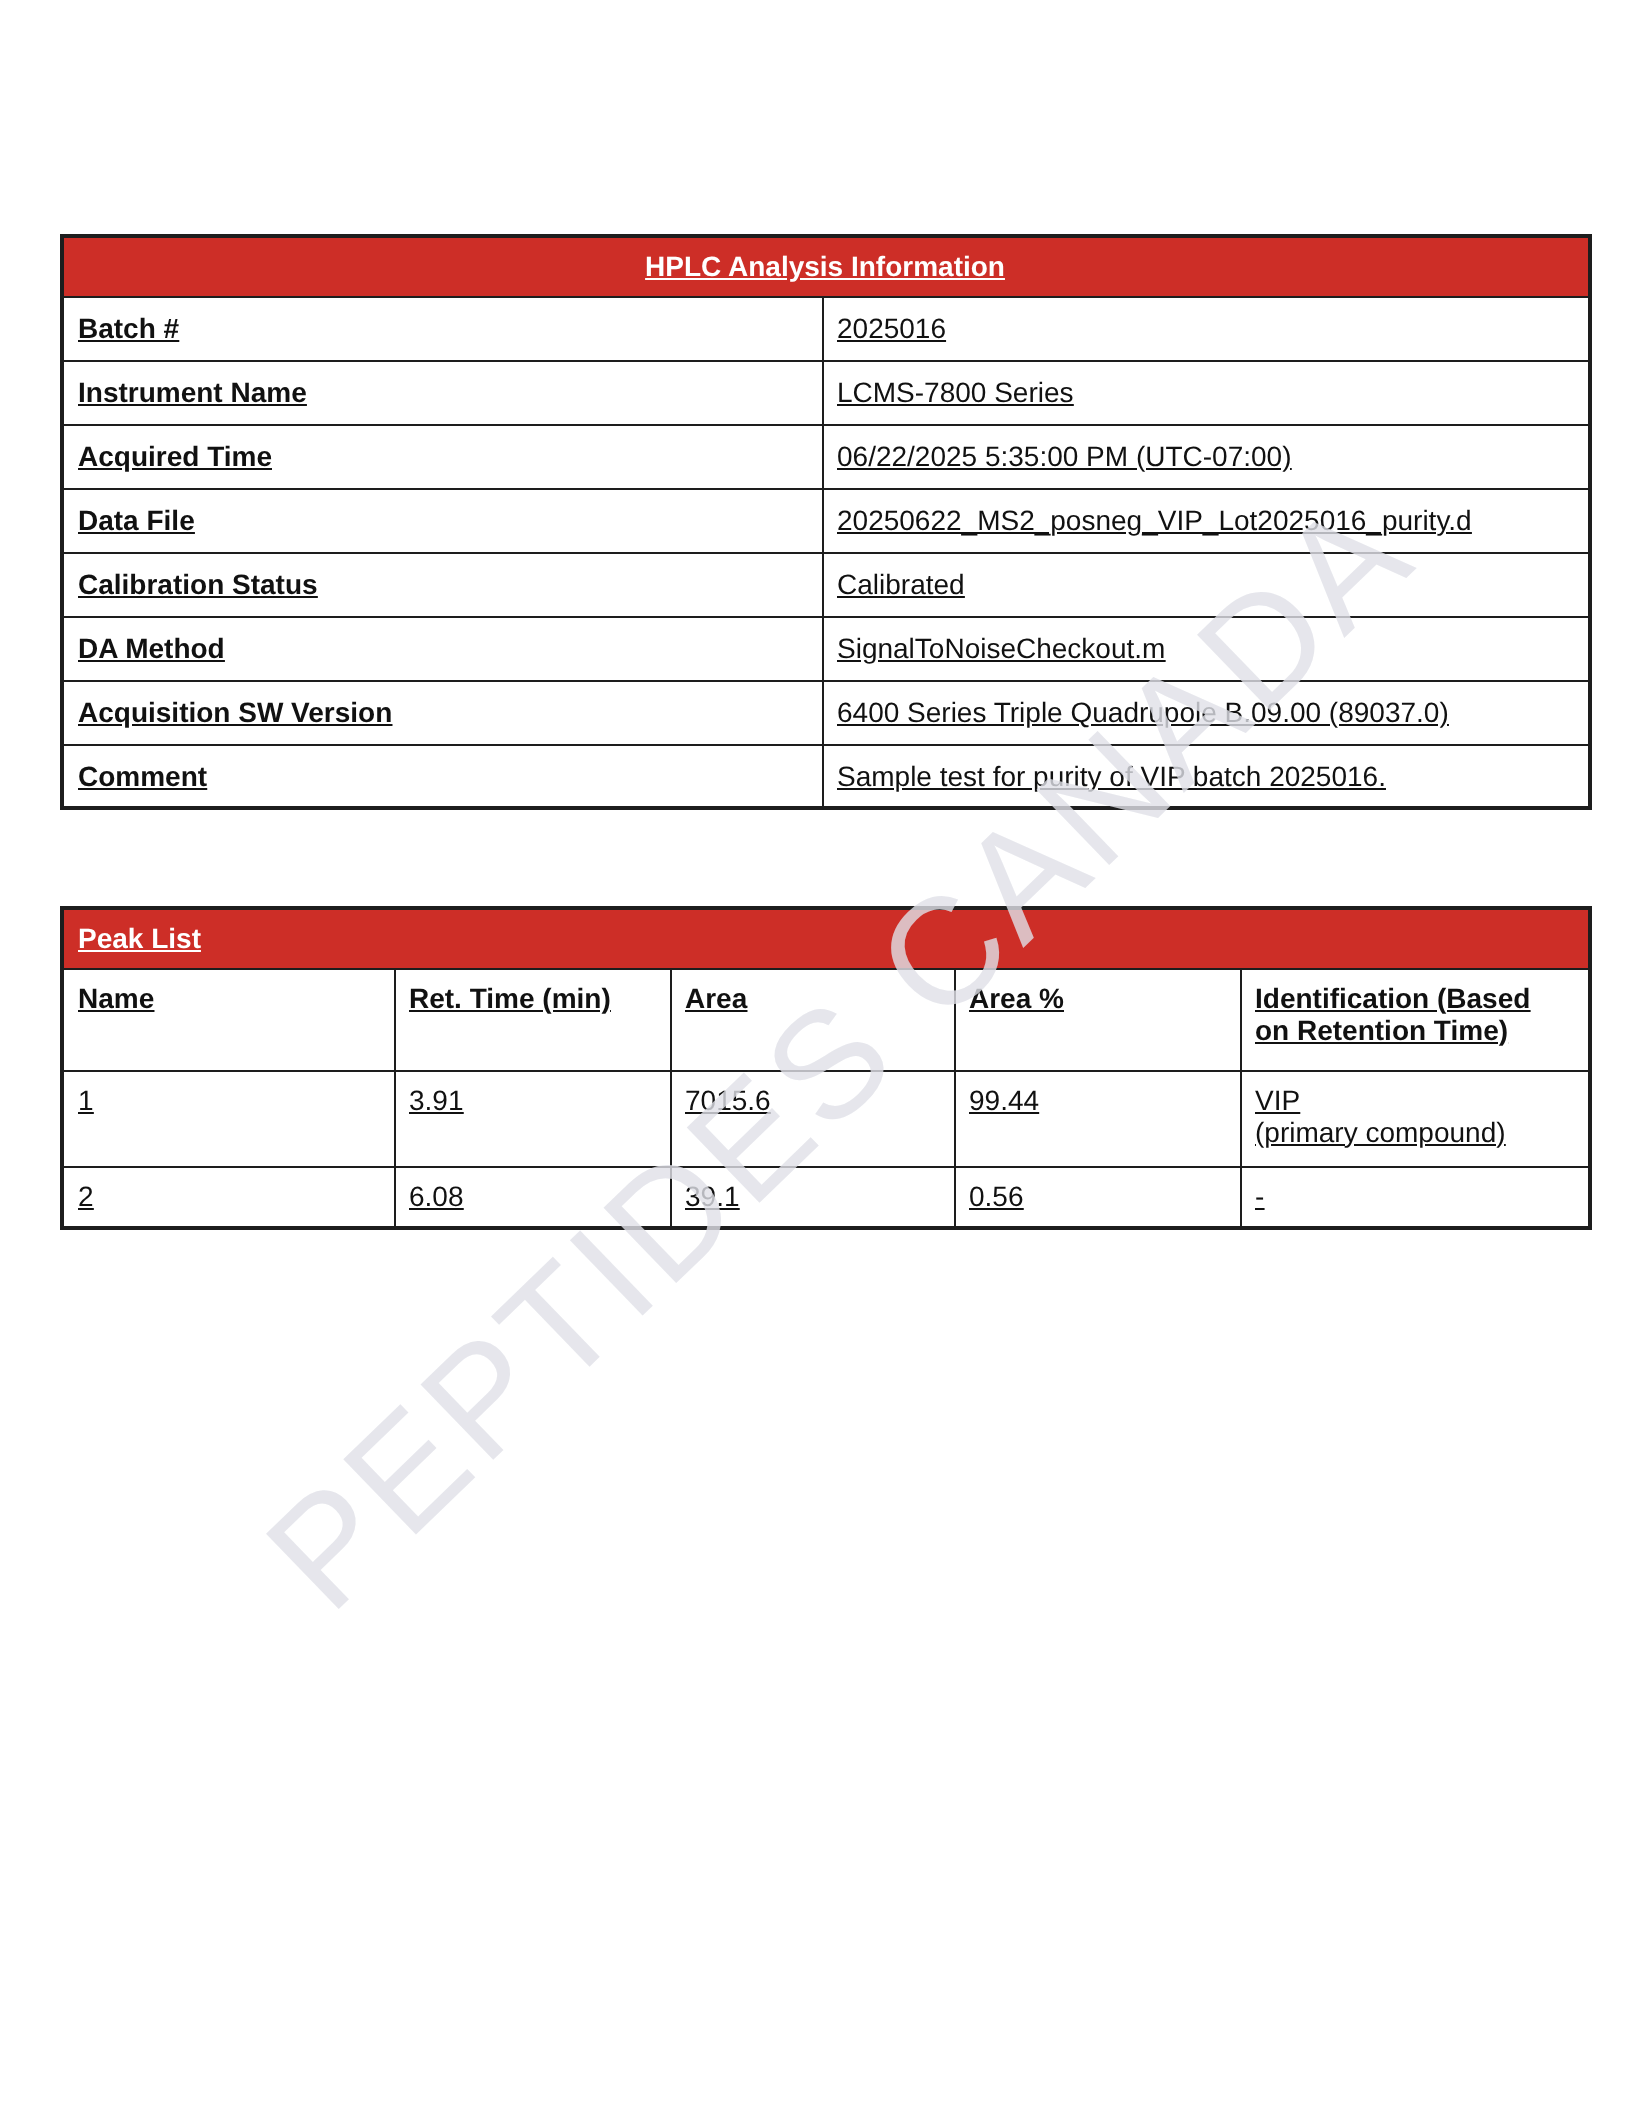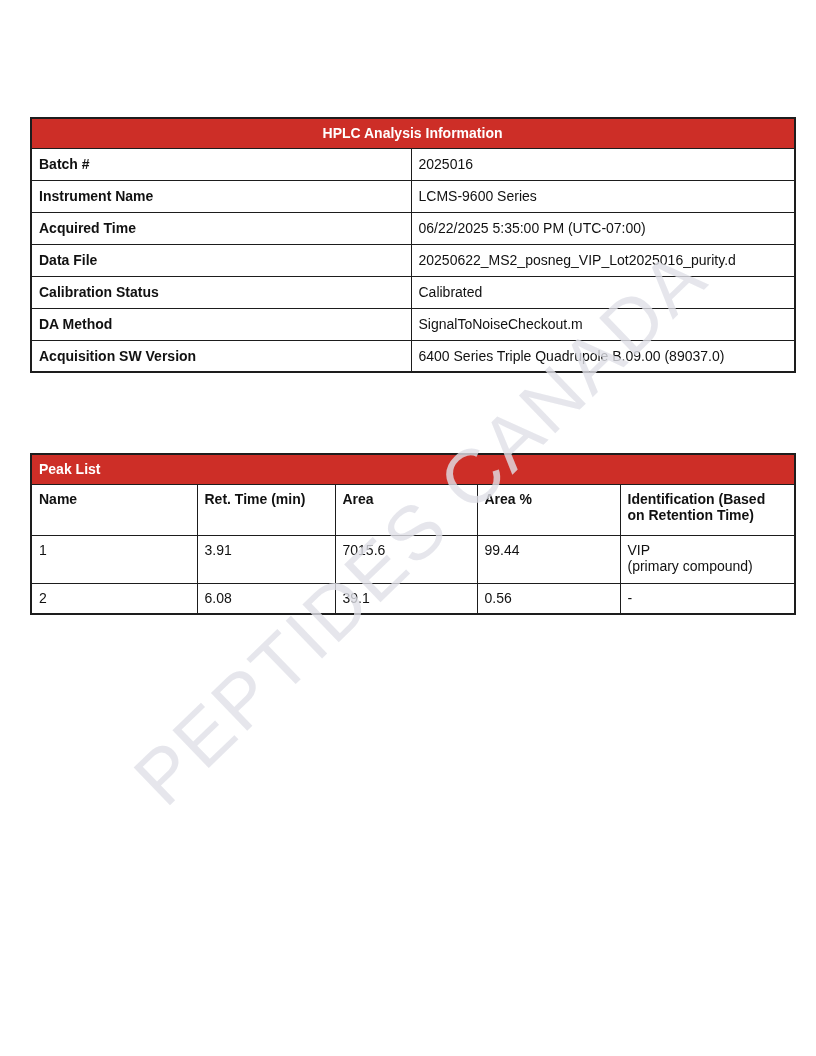--- a/index.html
+++ b/index.html
@@ -4,21 +4,21 @@
 <style>
   * { box-sizing: border-box; }
   html, body { margin: 0; padding: 0; background: #ffffff; }
   body { width: 816px; height: 1056px; position: relative; overflow: hidden;
          font-family: "Liberation Sans", sans-serif; color: #111; }
 
   .page { position: relative; width: 816px; height: 1056px; background: #fff; }
 
   table { border-collapse: collapse; table-layout: fixed; position: absolute;
           background: #fff; }
-  table, td, th { border: 1px solid #1d1d1d; }
+  table, td, th { border: 1px solid #1d1d1d; text-decoration: underline; }
   table { border-width: 2px; }
 
   #info-table  { left: 30px; top: 117px; width: 764px; }
   #peak-table  { left: 30px; top: 453px; width: 764px; }
 
   .title-bar td {
     background: #cd2e27;
     color: #ffffff;
     font-weight: bold;
     font-size: 14px;
@@ -70,41 +70,45 @@
     <tbody>
       <tr class="title-bar">
         <td colspan="2">HPLC Analysis Information</td>
       </tr>
       <tr class="data-row">
         <td class="lbl">Batch #</td>
         <td class="val">2025016</td>
       </tr>
       <tr class="data-row">
         <td class="lbl">Instrument Name</td>
-        <td class="val">LCMS-9600 Series</td>
+        <td class="val">LCMS-7800 Series</td>
       </tr>
       <tr class="data-row">
         <td class="lbl">Acquired Time</td>
         <td class="val">06/22/2025 5:35:00 PM (UTC-07:00)</td>
       </tr>
       <tr class="data-row">
         <td class="lbl">Data File</td>
         <td class="val">20250622_MS2_posneg_VIP_Lot2025016_purity.d</td>
       </tr>
       <tr class="data-row">
         <td class="lbl">Calibration Status</td>
         <td class="val">Calibrated</td>
       </tr>
       <tr class="data-row">
         <td class="lbl">DA Method</td>
         <td class="val">SignalToNoiseCheckout.m</td>
       </tr>
       <tr class="data-row">
         <td class="lbl">Acquisition SW Version</td>
         <td class="val">6400 Series Triple Quadrupole B.09.00 (89037.0)</td>
+      </tr>
+      <tr class="data-row">
+        <td class="lbl">Comment</td>
+        <td class="val">Sample test for purity of VIP batch 2025016.</td>
       </tr>
     </tbody>
   </table>
 
   <table id="peak-table">
     <colgroup>
       <col style="width:166px">
         <col style="width:138px">
         <col style="width:142px">
       <col style="width:143px">

